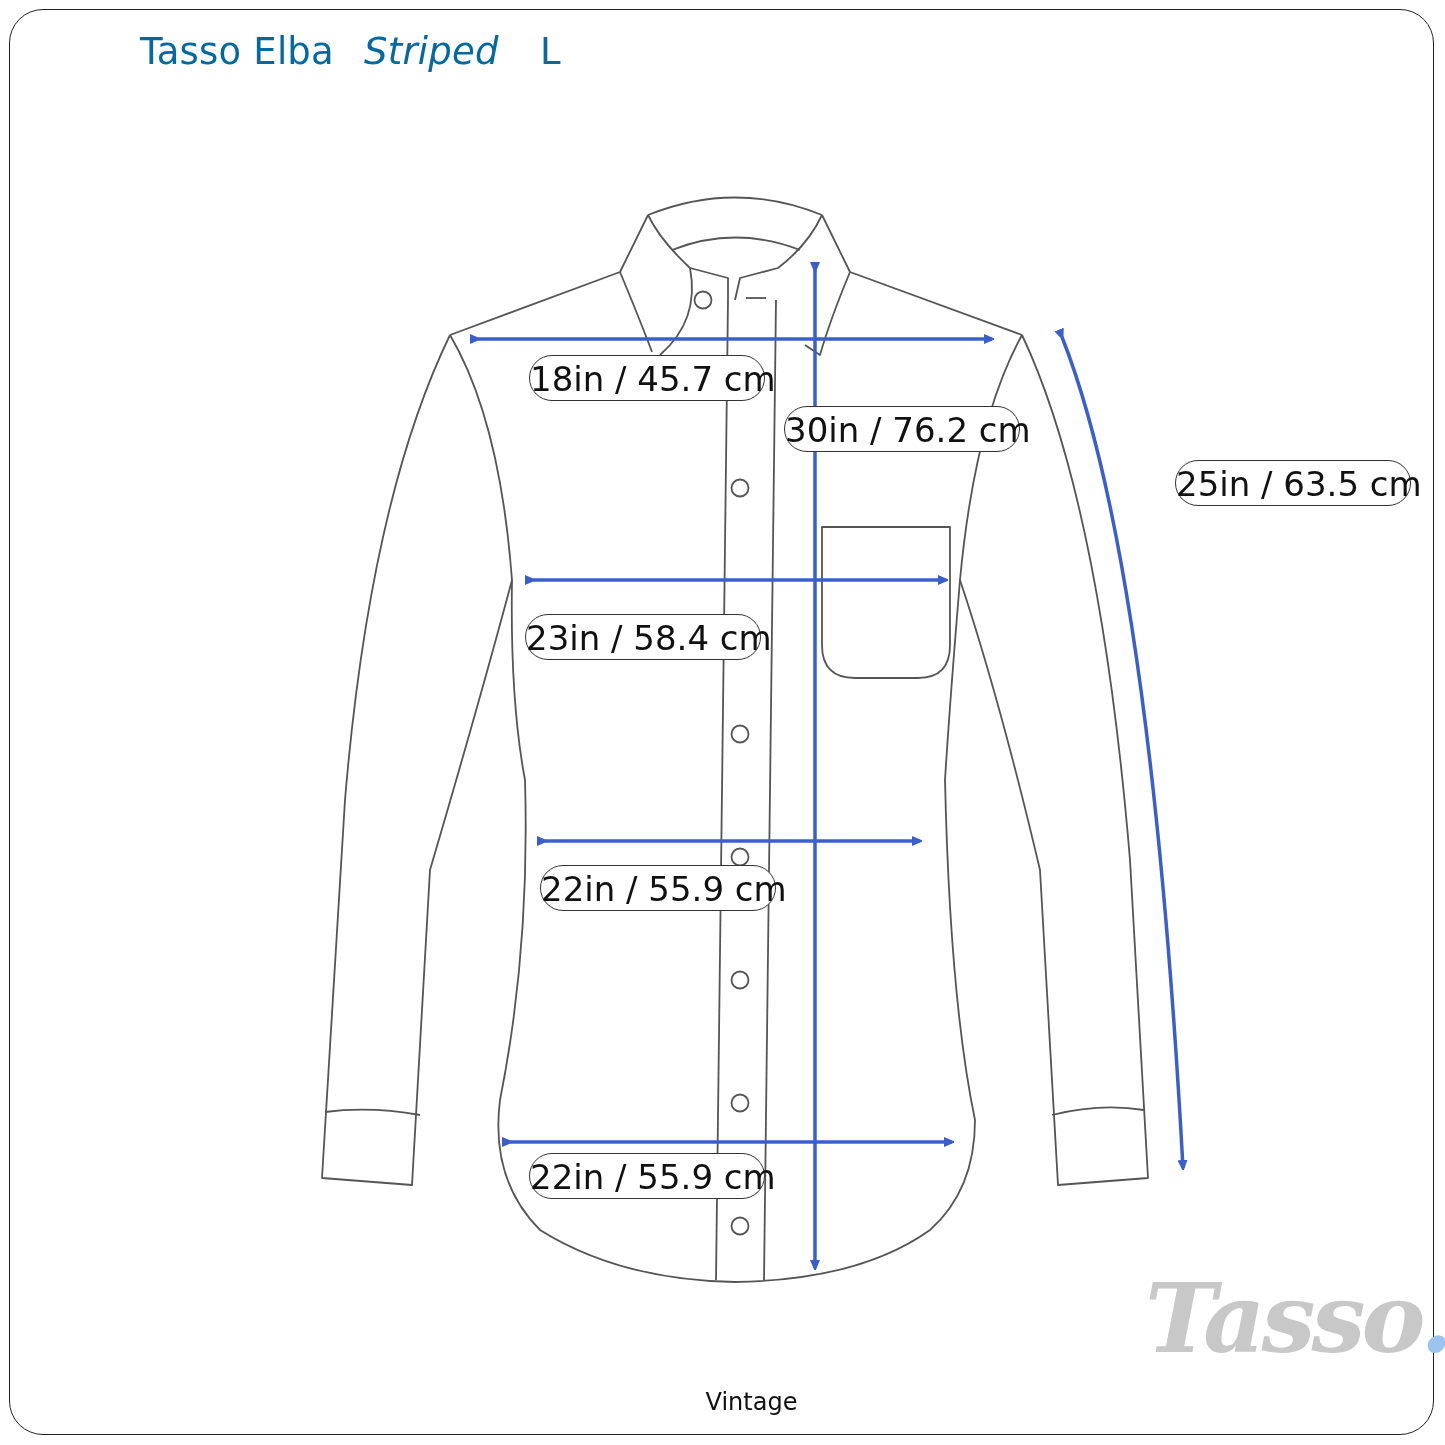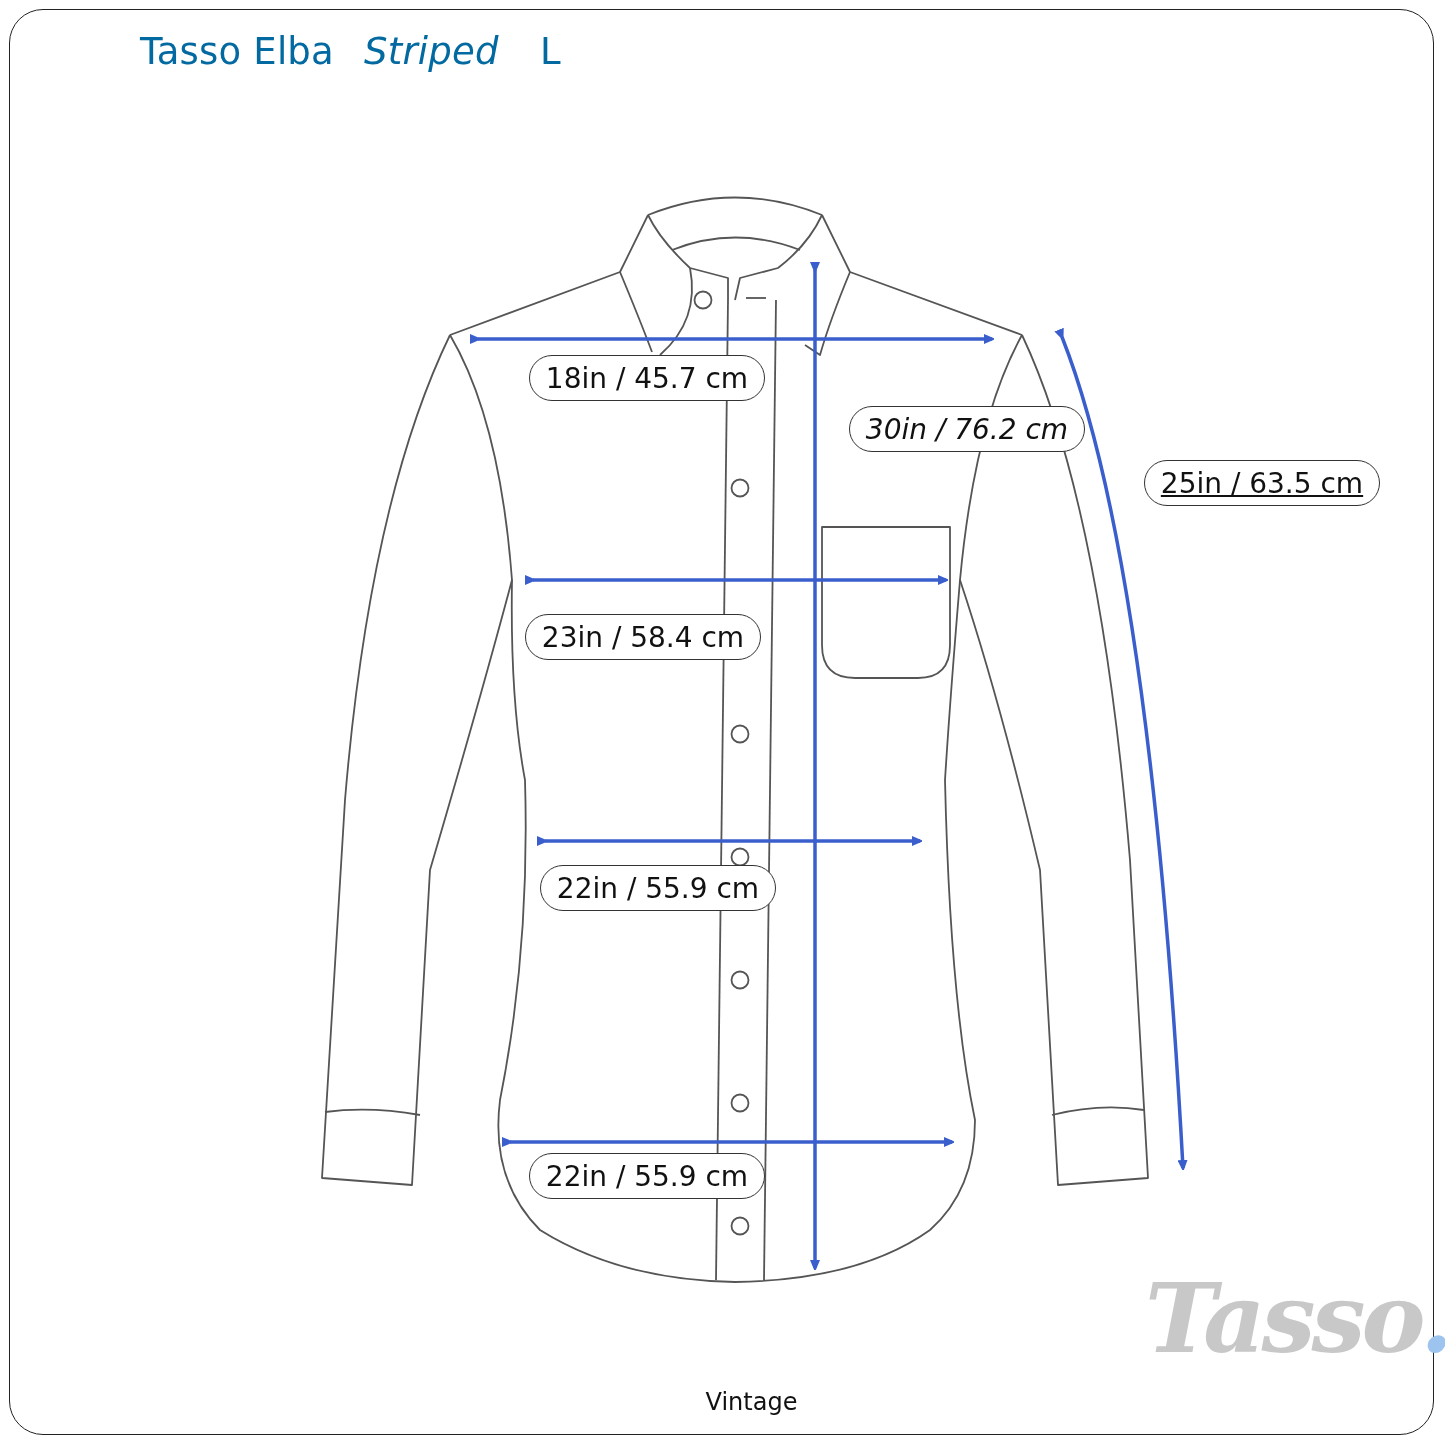--- a/index.html
+++ b/index.html
@@ -6,21 +6,21 @@
   body { width:1445px; height:1445px; position:relative; overflow:hidden;
          font-family:"DejaVu Sans","Liberation Sans",sans-serif; }
   .frame { position:absolute; left:9px; top:9px; width:1425px; height:1426px;
            border:1.5px solid #222; border-radius:34px; box-sizing:border-box; }
   .title { position:absolute; top:30px; font-size:37px; color:#0369a1; letter-spacing:0.2px; }
   #t-brand { left:140px; }
   #t-pattern { left:364px;font-style:italic; }
   #t-size { left:540px; }
   svg.drawing { position:absolute; left:0; top:0; }
   .label { position:absolute; height:46px; border:1.5px solid #333; border-radius:24px;
-           background:#fff; font-size:28px; color:#111; line-height:46px; text-align:center;
+           background:#fff; font-size:34px; color:#111; line-height:46px; text-align:center;
            box-sizing:border-box; white-space:nowrap; }
   .footer { position:absolute; left:0; width:1445px; top:1388px; text-align:center;
             font-size:24px; color:#111;padding-left:29px; }
   .logo { position:absolute; left:1145px; top:1262px; font-family:"DejaVu Serif",serif;
           font-style:italic; font-weight:bold; font-size:96px; color:#c8c8c8; letter-spacing:-4px; }
   .logo .dot { color:#9cc4ee; }
 </style>
 </head>
 <body>
 
@@ -74,21 +74,21 @@
     <line x1="478" y1="339" x2="992" y2="339" marker-start="url(#ah)" marker-end="url(#ah)"></line>
     <line x1="533" y1="580" x2="946" y2="580" marker-start="url(#ah)" marker-end="url(#ah)"></line>
     <line x1="545" y1="841" x2="920" y2="841" marker-start="url(#ah)" marker-end="url(#ah)"></line>
     <line x1="510" y1="1142" x2="952" y2="1142" marker-start="url(#ah)" marker-end="url(#ah)"></line>
     <line x1="815" y1="270" x2="815" y2="1268" marker-start="url(#ah)" marker-end="url(#ah)"></line>
     <path d="M1062,337 Q1150,560 1183,1168" marker-start="url(#ah)" marker-end="url(#ah)"></path>
   </g>
 </svg>
 
 <div class="label" style="left:529px;top:355px;width:236px;">18in / 45.7 cm</div>
-<div class="label" style="left:849px;top:406px;width:236px;font-style:italic;">30in / 76.2 cm</div>
-<div class="label" style="left:1144px;top:460px;width:236px;text-decoration:underline;">25in / 63.5 cm</div>
+<div class="label" style="left:784px;top:406px;width:236px;">30in / 76.2 cm</div>
+<div class="label" style="left:1175px;top:460px;width:236px;">25in / 63.5 cm</div>
 <div class="label" style="left:525px;top:614px;width:236px;">23in / 58.4 cm</div>
 <div class="label" style="left:540px;top:865px;width:236px;">22in / 55.9 cm</div>
 <div class="label" style="left:529px;top:1153px;width:236px;">22in / 55.9 cm</div>
 
 <div class="footer">Vintage</div>
 
 <div class="logo"><span>Tasso</span><span class="dot">.</span><span>ly</span></div>
 
 </body></html>

